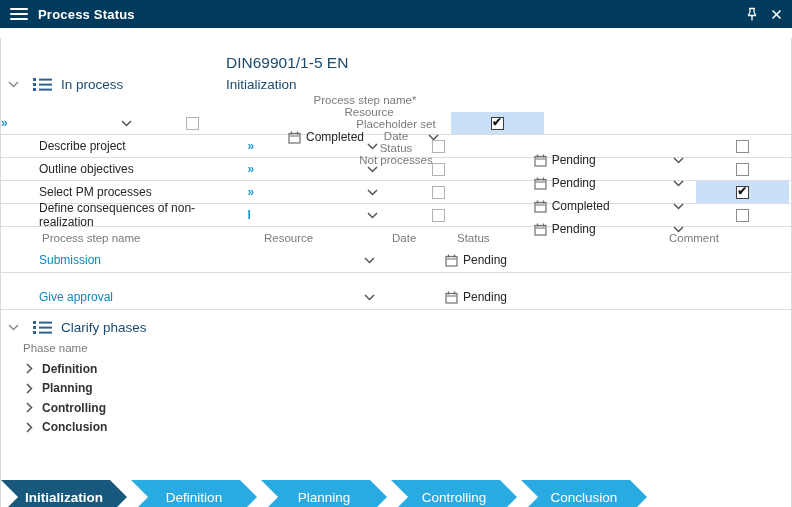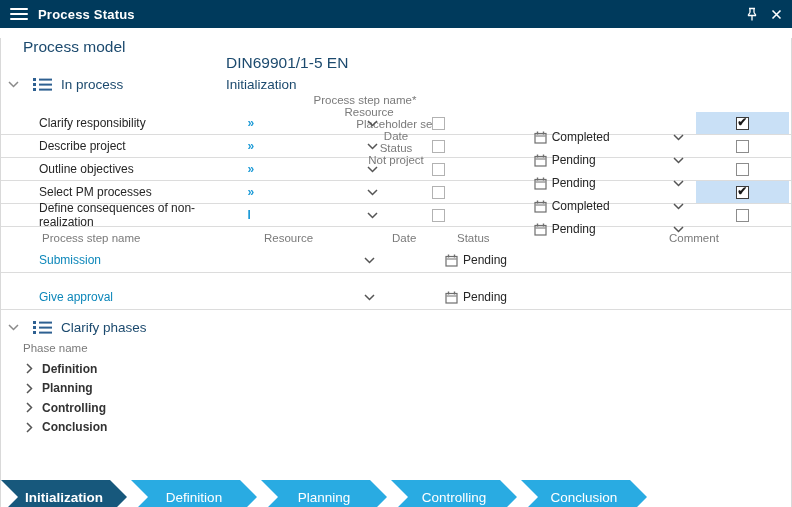--- a/index.html
+++ b/index.html
@@ -107,21 +107,20 @@
     <span class="tb-icon">
       <svg width="11" height="11" viewBox="0 0 11 11" stroke="#fff" stroke-width="1.6">
         <path d="M1.5 1.5 L9.5 9.5 M9.5 1.5 L1.5 9.5"></path>
       </svg>
     </span>
   </div>
 
   <div class="content">
 
     <div class="pm-row">
-      <span class="pm-label">Process model</span>
       <span class="pm-value">DIN69901/1-5 EN</span>
     </div>
 
     <div class="section-row sec-inprocess">
       <span class="sec-chevron">
         <svg width="11" height="7" viewBox="0 0 11 7" fill="none" stroke="#8a8a8a" stroke-width="1.5">
             <path d="M1 1 L5.5 5.5 L10 1"></path>
           </svg>
       </span>
       <span class="sec-listicon">
@@ -137,26 +136,25 @@
       <span class="sec-label">In process</span>
       <span class="sec-phase">Initialization</span>
     </div>
 
     <div class="thead">
       <span class="h-name">Process step name*</span>
       <span class="h-res">Resource</span>
       <span class="h-ph">Placeholder set</span>
       <span class="h-date">Date</span>
       <span class="h-status">Status</span>
-      <span class="h-nr">Not project</span>
+      <span class="h-nr">Not processes</span>
     </div>
 
     <div id="t1-rows">
         <div class="trow">
-          <span class="c-name">Clarify responsibility</span>
           <span class="c-res">
             <span class="res-link">»</span>
             <span class="drop">
               <svg width="11" height="7" viewBox="0 0 11 7" fill="none" stroke="#555" stroke-width="1.5">
                 <path d="M1 1 L5.5 5.5 L10 1"></path>
               </svg>
             </span>
           </span>
           <span class="c-ph">
             <span class="checkbox"></span>

